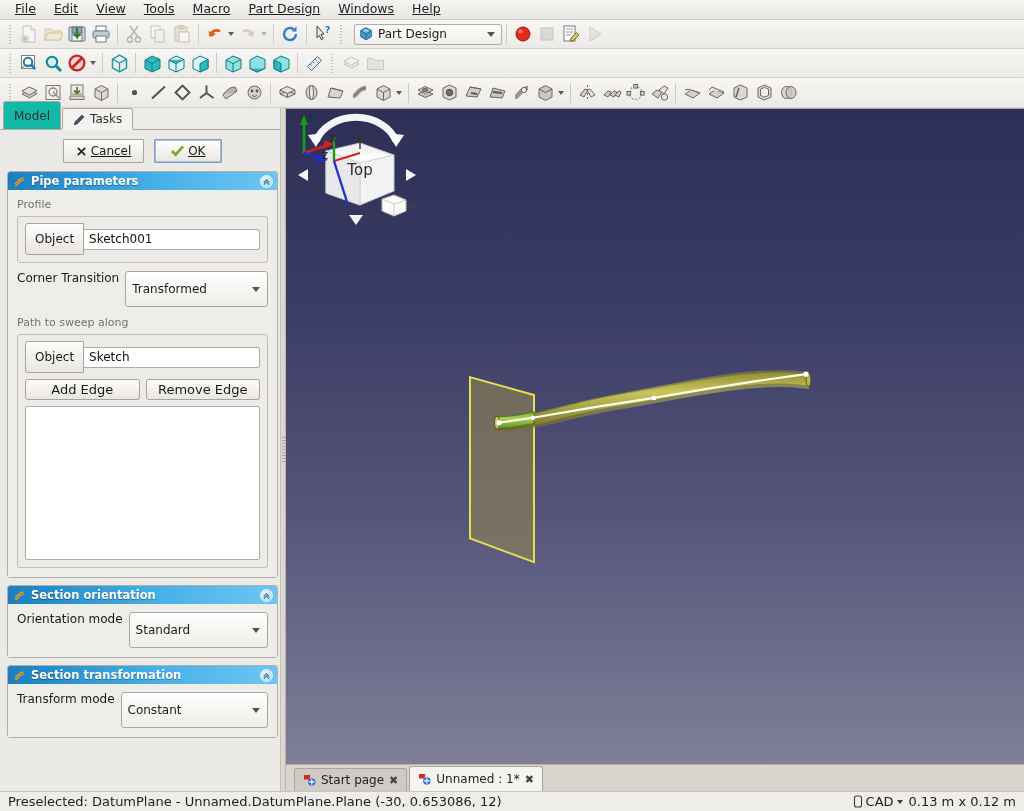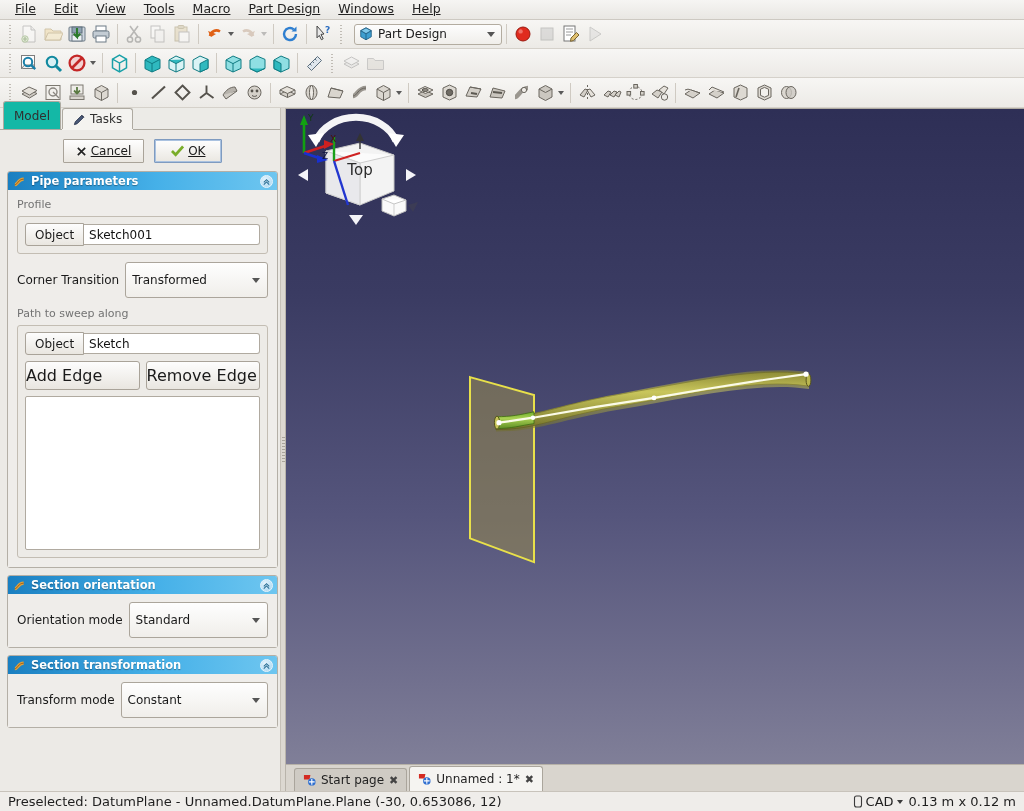--- a/index.html
+++ b/index.html
@@ -142,41 +142,41 @@
 
   .fieldlabel{ font-size:11px; color:#737373; margin-bottom:5px; }
 
   .innerbox{
     border:1px solid #c3bdb3; border-radius:3px; background:#edebe7;
     padding:6px 7px 7px 7px;
   }
   .row{ display:flex; align-items:center; gap:0; margin-bottom:6px; }
   .row:last-child{ margin-bottom:0; }
   .objbtn{
-    height:23px; padding:0 9px; display:flex;align-items:center;
+    height:32px; padding:0 9px; display:flex;align-items:center;
     font-size:12px; background:linear-gradient(#fdfdfd,#e9e6e0);
     border:1px solid #a9a399; border-radius:3px 0 0 3px; cursor:default;
     white-space:nowrap;
   }
   .txtfield{
     flex:1; height:21px; display:flex; align-items:center; padding:0 5px;
     font-size:12px; background:#ffffff; border:1px solid #b0aaa0;
     border-left:none; border-radius:0 3px 3px 0; color:#111;
   }
   .edgebtns{ display:flex; gap:6px; }
   .edgebtn{
-    flex:1; height:29px; display:flex;align-items:center;justify-content:flex-start;
-    font-size:16px; background:linear-gradient(#fdfdfd,#e9e6e0);
+    flex:1; height:21px; display:flex;align-items:center;justify-content:center;
+    font-size:13px; background:linear-gradient(#fdfdfd,#e9e6e0);
     border:1px solid #a9a399; border-radius:3px; cursor:default;
   }
   .listbox{
     margin-top:6px; height:154px; background:#fff; border:1px solid #b0aaa0; border-radius:2px;
   }
 
-  .lblrow{ display:flex; align-items:center; gap:6px; }
+  .lblrow{ display:flex; gap:6px; }
   .lblrow .lt{ font-size:12px; white-space:nowrap; }
   .combo{
     flex:1; height:36px; display:flex; align-items:center; padding:0 3px 0 6px;
     background:linear-gradient(#fefefe,#f0eeea);
     border:1px solid #aba59b; border-radius:3px; font-size:12px; cursor:default;
   }
   .combo .cv{ flex:1; white-space:nowrap; overflow:hidden;}
   .combo .ca{ width:0;height:0;border-left:4px solid transparent;border-right:4px solid transparent;
               border-top:5px solid #555; margin-right:4px;}
 

